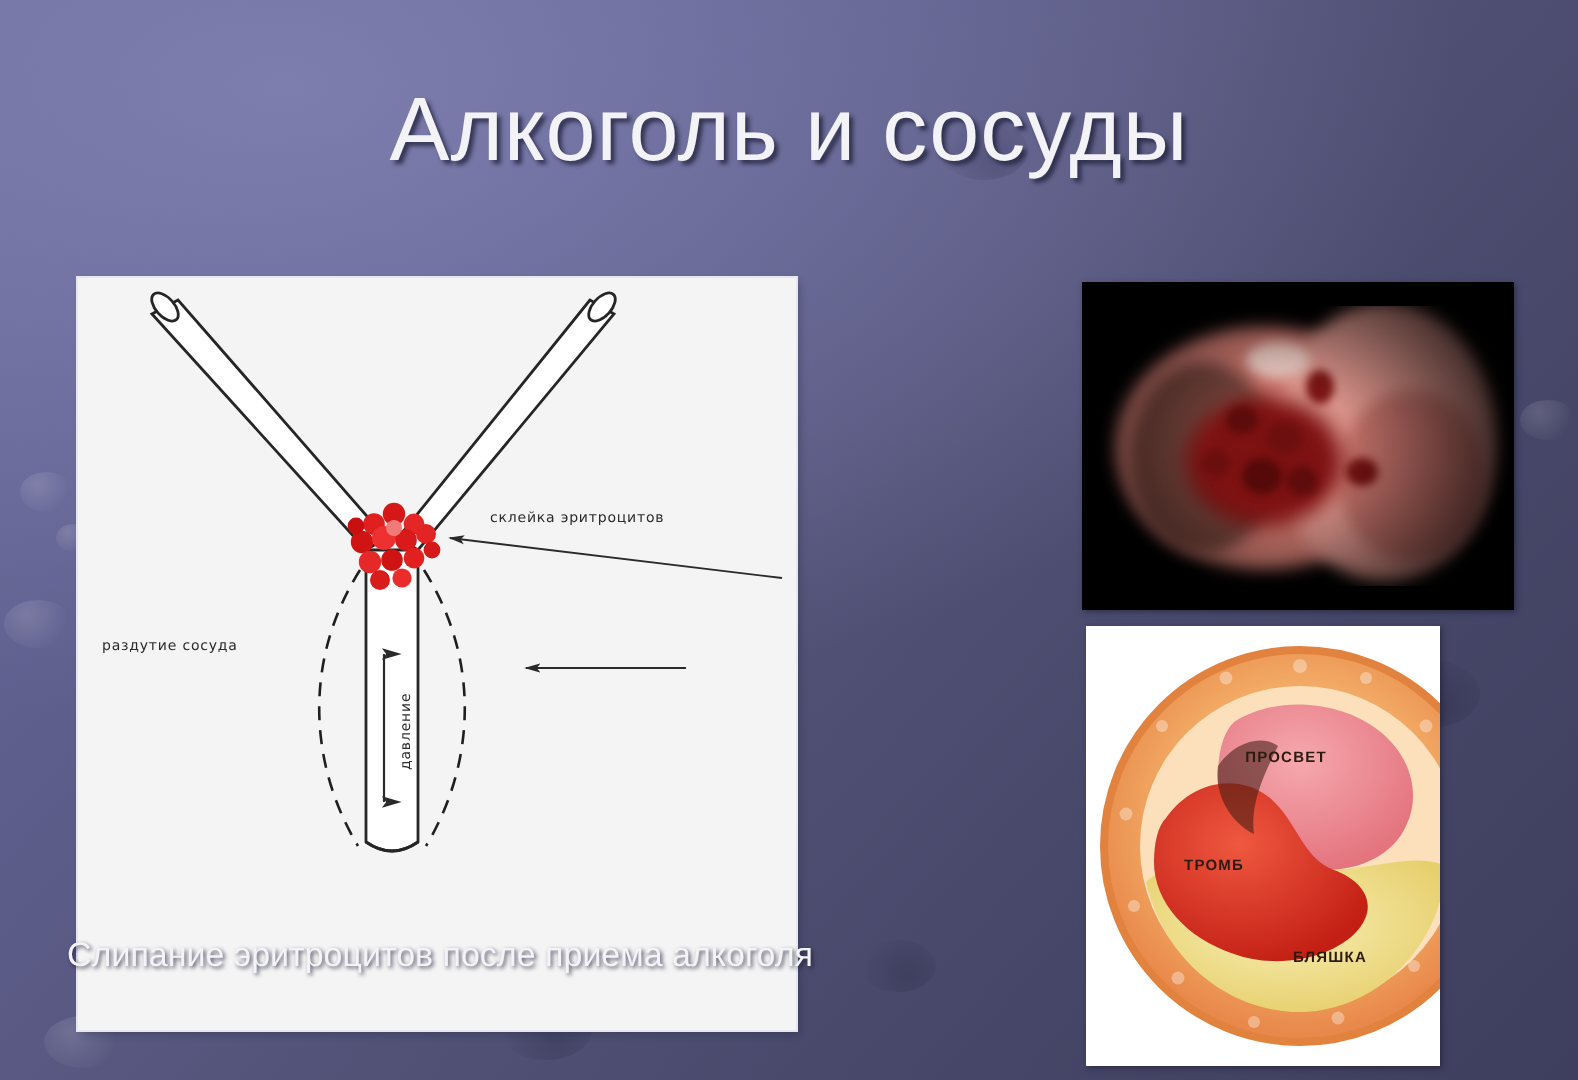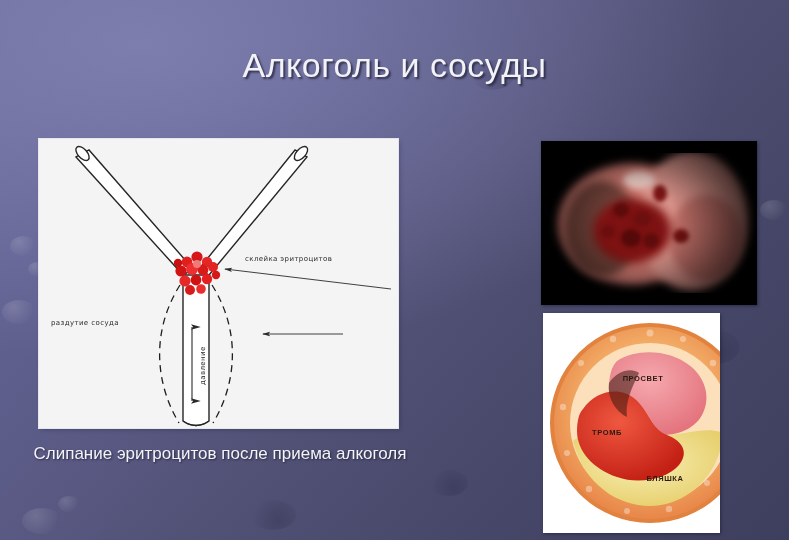--- a/index.html
+++ b/index.html
@@ -30,51 +30,51 @@
     background: radial-gradient(circle at 62% 66%, rgba(20,20,45,0.20), rgba(20,20,45,0.05) 60%, rgba(20,20,45,0) 74%);
   }
 
   
   #title {
     position: absolute;
     left: 0;
     top: 38px;
     width: 789px;
     text-align: center;
-    font-size: 34px;
+    font-size: 45px;
     line-height: 54px;
     color: #f2f2f7;
     letter-spacing: 0.5px;
     text-shadow: 2px 2px 2px rgba(28,28,52,0.72);
     white-space: nowrap;
   }
 
   
   #diagram-panel {
     position: absolute;
     left: 39px;
     top: 139px;
     width: 359px;
-    height: 289px;
+    height: 376px;
     background: #f4f4f4;
     box-shadow: 0 0 0 1px #e6e6ee, 2px 2px 4px rgba(24,24,48,0.28);
   }
   #diagram-panel svg { display: block; }
   .hand-label {
     font-family: "DejaVu Sans", sans-serif;
     font-size: 7px;
     fill: #2a2a2a;
     letter-spacing: 0.4px;
   }
 
   
   #caption {
     position: absolute;
     left: 20px;
-    top: 444px;
+    top: 468px;
     width: 400px;
     text-align: center;
     font-size: 17px;
     color: #f3f3f8;
     text-shadow: 1px 1px 2px rgba(26,26,50,0.75);
     white-space: nowrap;
   }
 
   
   #photo-capillary {

